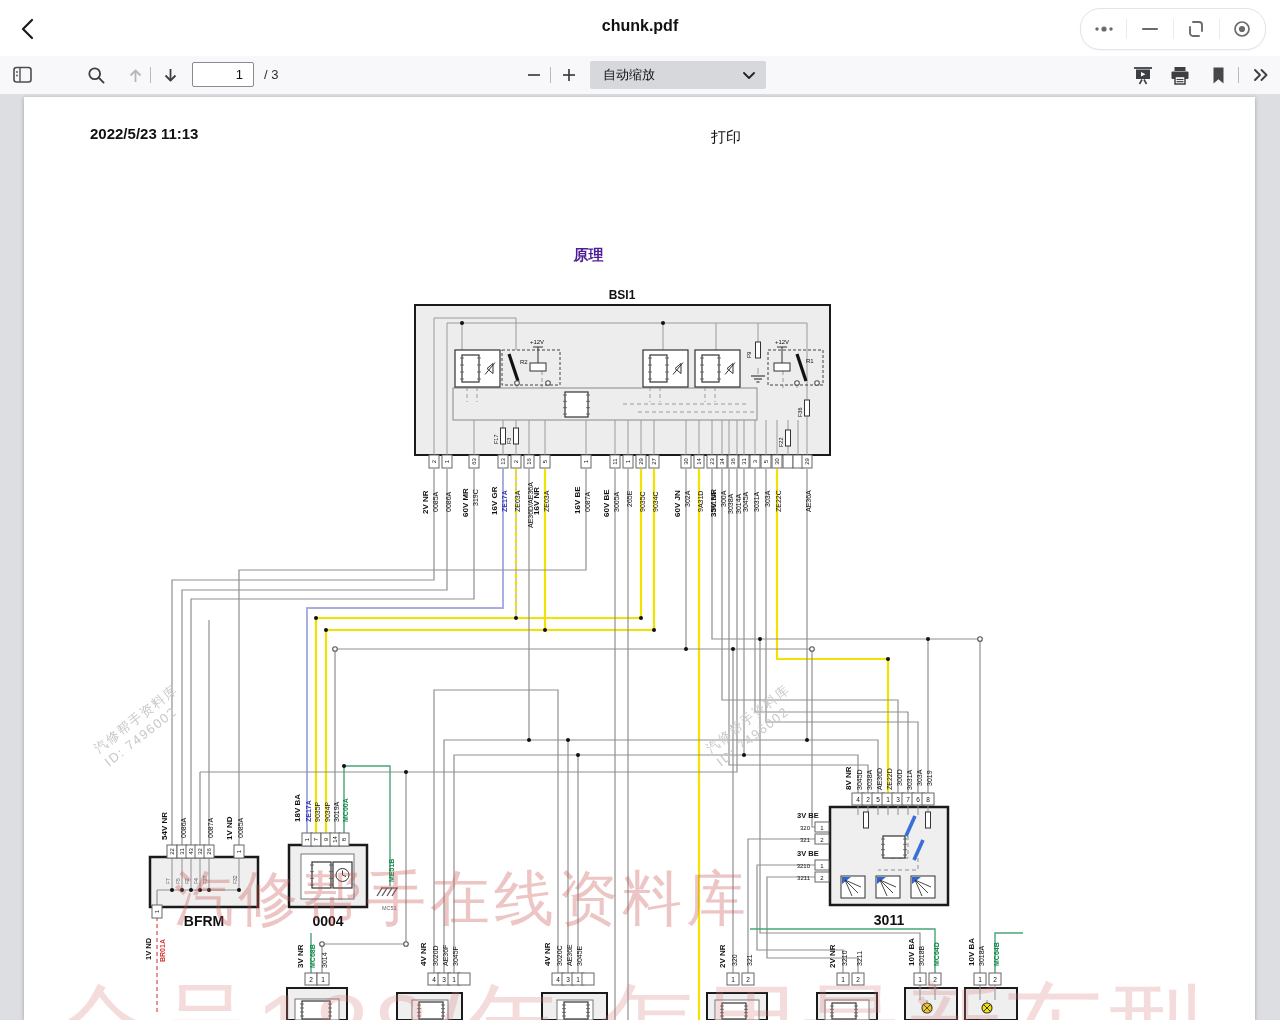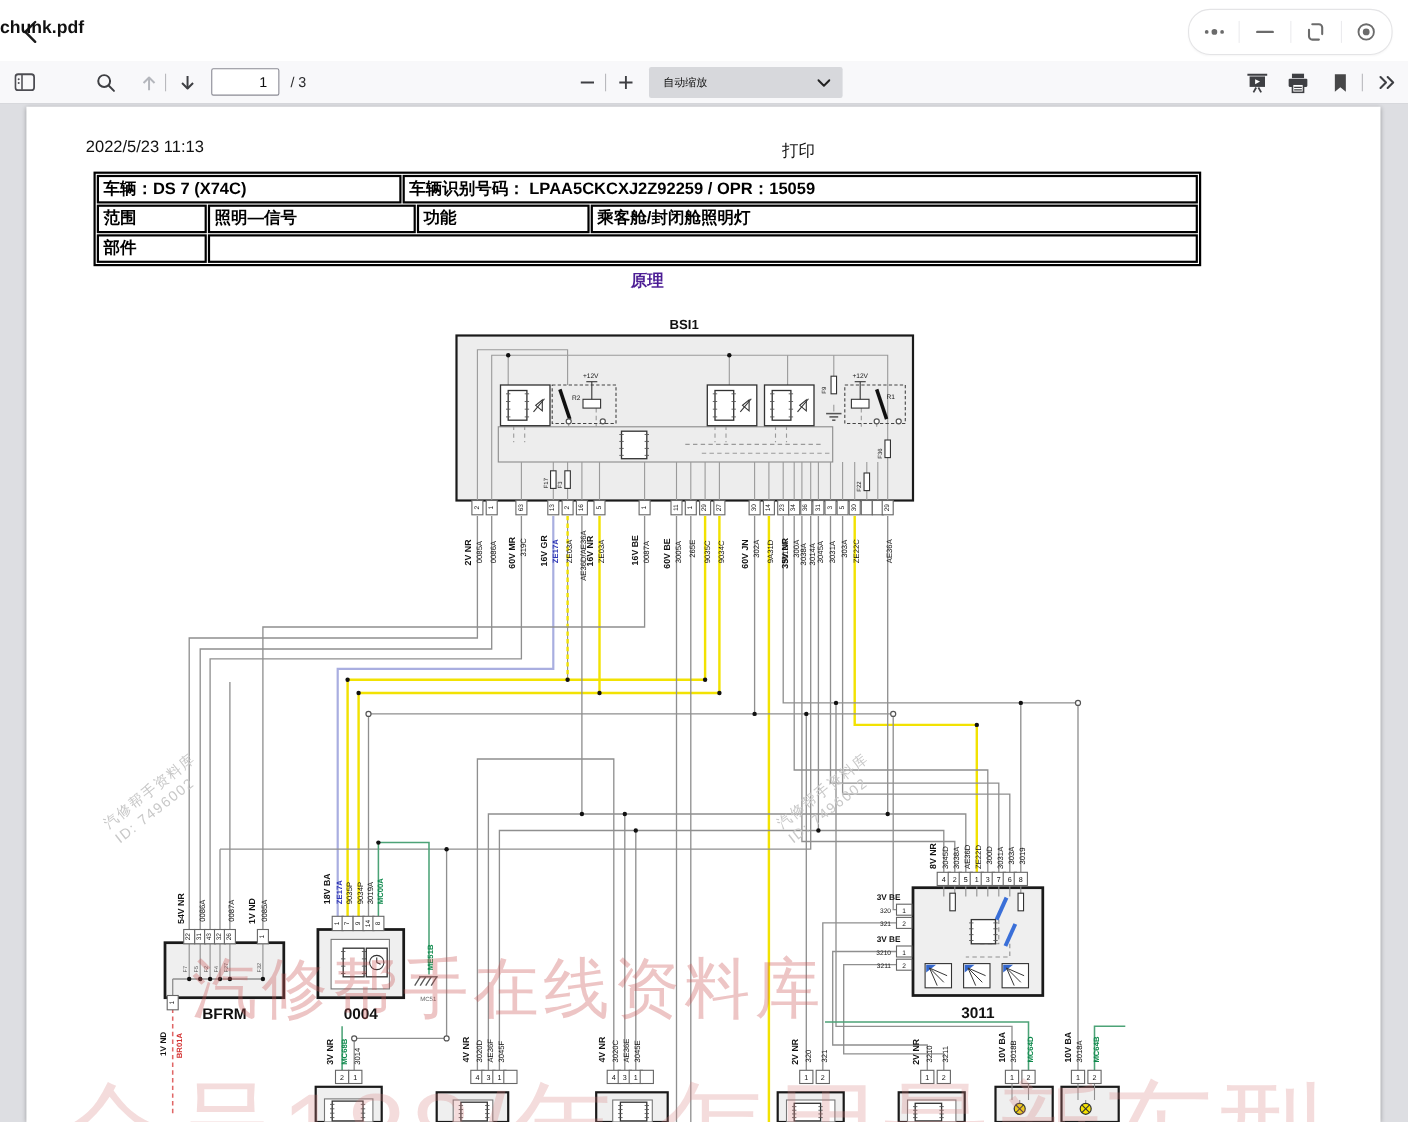--- a/index.html
+++ b/index.html
@@ -1,36 +1,36 @@
 <!DOCTYPE html>
 <html><head>
 <meta charset="utf-8">
 <style>
   html,body{margin:0;padding:0;width:1280px;height:1020px;overflow:hidden;
     font-family:"Liberation Sans","DejaVu Sans",sans-serif;background:#dddee2;}
   .titlebar{position:absolute;left:0;top:0;width:1280px;height:56px;background:#fff;border-bottom:1px solid #ededf0;}
   .back-btn{position:absolute;left:14px;top:14px;width:30px;height:30px;border:none;background:transparent;padding:0;cursor:pointer;}
-  .doc-title{position:absolute;left:0;right:0;top:17px;text-align:left;font-size:16px;font-weight:700;color:#111;}
+  .doc-title{position:absolute;left:0;right:0;top:17px;text-align:center;font-size:16px;font-weight:700;color:#111;}
   .capsule{position:absolute;right:14px;top:8px;width:184px;height:40px;border:1px solid #e4e4e6;border-radius:20px;background:#fff;
     display:flex;align-items:center;box-shadow:0 1px 2px rgba(0,0,0,.04);}
   .cap-btn{flex:1;height:100%;display:flex;align-items:center;justify-content:center;background:transparent;border:none;padding:0;cursor:pointer;}
   .cap-sep{width:1px;height:20px;background:#ebebee;}
   .toolbar{position:absolute;left:0;top:56px;width:1280px;height:38px;background:#f8f8fa;border-bottom:1px solid #b6b6ba;}
   .tb-btn{position:absolute;top:7px;width:26px;height:24px;display:flex;align-items:center;justify-content:center;background:transparent;border:none;padding:0;cursor:pointer;}
   .tb-sep{position:absolute;top:11px;width:1px;height:16px;background:#b9b9bd;}
   .page-input{position:absolute;left:192px;top:6px;width:62px;height:25px;border:1px solid #8a8a94;border-radius:2px;
     font-size:13px;text-align:right;padding:0 10px 0 2px;box-sizing:border-box;background:#fff;color:#111;}
   .page-count{position:absolute;left:264px;top:11px;font-size:13px;color:#2c2c2e;}
   .zoom-select{position:absolute;left:590px;top:5px;width:176px;height:28px;background:#d7d8dc;border-radius:2px;
     display:flex;align-items:center;cursor:pointer;}
-  .zoom-select span{font-size:10px;color:#111;padding-left:13px;flex:1;}
+  .zoom-select span{font-size:13px;color:#111;padding-left:13px;flex:1;}
   .zoom-select svg{margin-right:11px;}
   .content{position:absolute;left:0;top:94px;width:1280px;height:926px;background:#dddee2;}
   .page{position:absolute;left:24px;top:3px;width:1231px;height:923px;background:#fff;box-shadow:0 1px 4px rgba(0,0,0,.28);overflow:hidden;}
-  .pg-date{position:absolute;left:54px;top:28px;font-size:15px;color:#111;}
+  .pg-date{position:absolute;left:66px;top:28px;font-size:15px;color:#111;font-weight:bold;}
   .pg-print{position:absolute;left:687px;top:31px;font-size:15px;color:#111;}
   .info-table{position:absolute;left:61px;top:59px;width:1007px;border:2px solid #000;padding:1px;box-sizing:border-box;background:#fff;}
   .trow{display:flex;gap:1px;margin-bottom:1px;}
   .trow:last-child{margin-bottom:0;}
   .tcell{border:2px solid #000;height:22px;line-height:21px;font-size:15px;font-weight:700;color:#000;padding:0 4px;
     white-space:nowrap;overflow:hidden;box-sizing:content-box;}
   .tcell.grow{flex:1;}
   .pg-principle{position:absolute;left:61px;top:149px;width:1007px;text-align:center;font-size:15px;font-weight:700;color:#4c1d95;}
   .schematic{position:absolute;left:0;top:0;width:1231px;height:923px;}
   .wm-diag{position:absolute;font-size:13px;color:#c8c8c8;letter-spacing:1.5px;line-height:1.3;transform:rotate(-38deg);transform-origin:left bottom;white-space:nowrap;z-index:5;}
@@ -713,36 +713,20 @@
         <text x="862" y="966" font-size="7" fill="#111" text-anchor="start" transform="rotate(-90 862 966)">3211</text>
         <text x="914" y="966" font-size="8" fill="#111" text-anchor="start" font-weight="700" transform="rotate(-90 914 966)">10V BA</text>
         <text x="924" y="966" font-size="7" fill="#111" text-anchor="start" transform="rotate(-90 924 966)">3018B</text>
         <text x="939" y="966" font-size="7" fill="#0f8a4d" text-anchor="start" font-weight="700" transform="rotate(-90 939 966)">MC64D</text>
         <text x="974" y="966" font-size="8" fill="#111" text-anchor="start" font-weight="700" transform="rotate(-90 974 966)">10V BA</text>
         <text x="984" y="966" font-size="7" fill="#111" text-anchor="start" transform="rotate(-90 984 966)">3018A</text>
         <text x="999" y="966" font-size="7" fill="#0f8a4d" text-anchor="start" font-weight="700" transform="rotate(-90 999 966)">MC64B</text>
       </svg>
     <div class="pg-date">2022/5/23 11:13</div>
     <div class="pg-print">打印</div>
-    <div class="info-table">
-        <div class="trow">
-          <div class="tcell" style="width: 265px;">车辆：DS 7 (X74C)</div>
-          <div class="tcell grow">车辆识别号码：  LPAA5CKCXJ2Z92259 / OPR：15059</div>
-        </div>
-        <div class="trow">
-          <div class="tcell" style="width: 88px;">范围</div>
-          <div class="tcell" style="width: 177px;">照明—信号</div>
-          <div class="tcell" style="width: 145px;">功能</div>
-          <div class="tcell grow">乘客舱/封闭舱照明灯</div>
-        </div>
-        <div class="trow">
-          <div class="tcell" style="width: 88px;">部件</div>
-          <div class="tcell grow"></div>
-        </div>
-      </div>
     <div class="pg-principle">原理</div>
     <div class="wm-diag" style="left:88px;top:640px">
       <div>汽修帮手资料库</div>
         <div>ID: 7496002</div>
     </div>
     <div class="wm-diag" style="left:700px;top:640px">
       <div>汽修帮手资料库</div>
         <div>ID: 7496002</div>
     </div>
     <div class="wm-banner">汽修帮手在线资料库</div>

